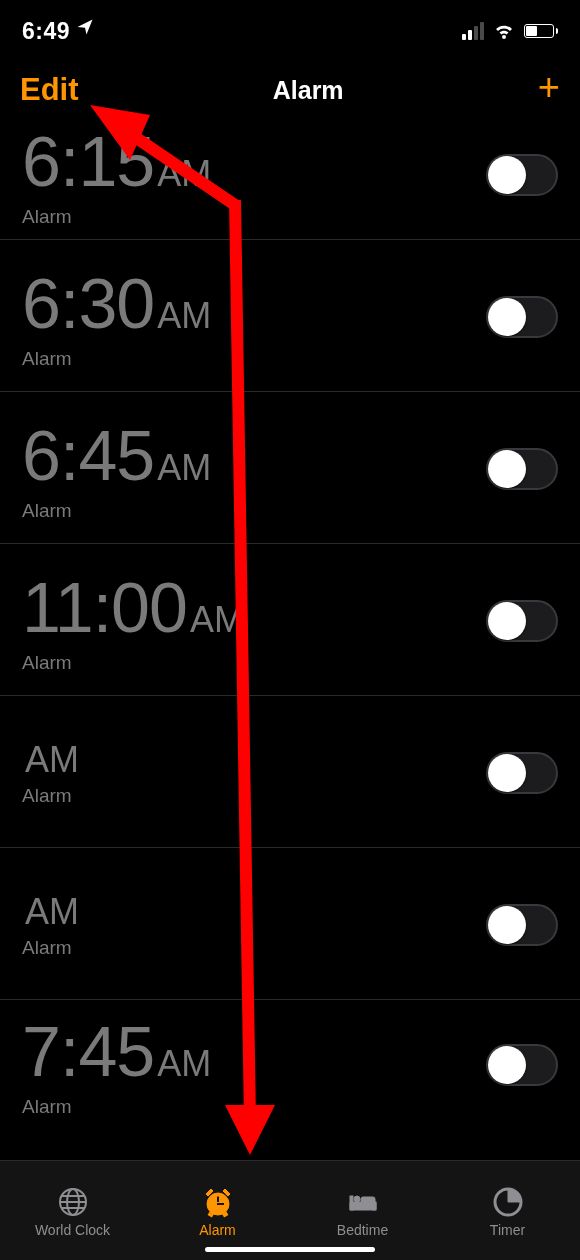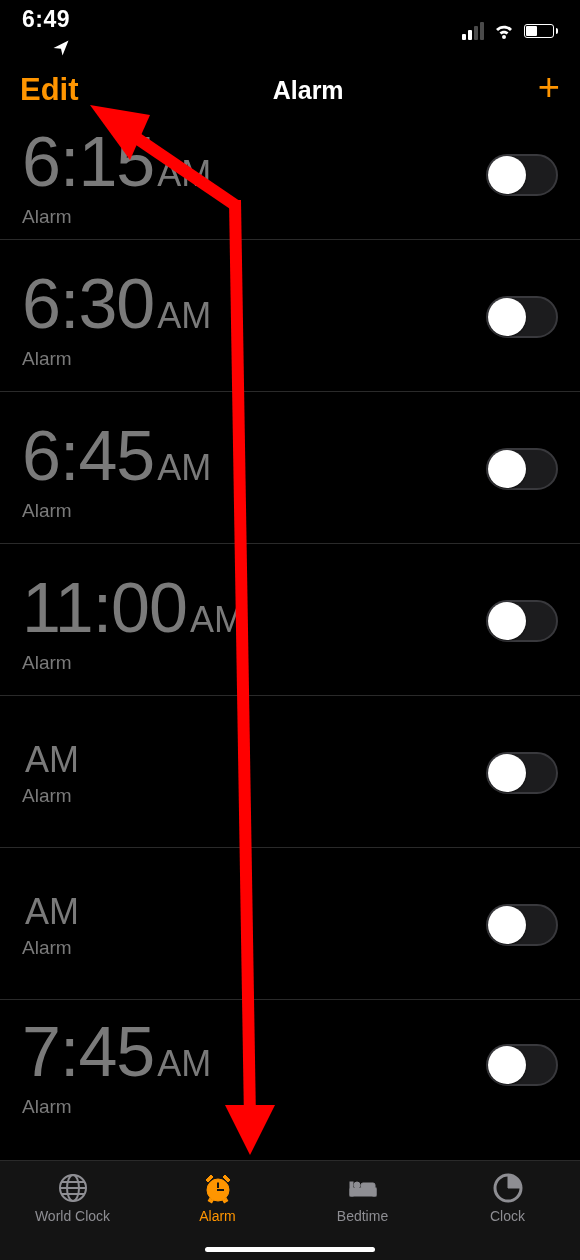--- a/index.html
+++ b/index.html
@@ -1,21 +1,21 @@
 <!DOCTYPE html>
 <html><head>
 <meta charset="utf-8">
 <style>
   * { box-sizing: border-box; margin: 0; padding: 0; }
   html, body { width: 580px; height: 1260px; background: #000; overflow: hidden; font-family: -apple-system, "Helvetica Neue", Helvetica, Arial, sans-serif; }
   body { position: relative; color: #fff; }
 
   
   .status-bar { height: 60px; display: flex; align-items: center; justify-content: space-between; padding: 2px 22px 0 22px; }
-  .status-left { display: flex; align-items: flex-end; gap: 6px; font-size: 23px; font-weight: 600; letter-spacing: 0.5px; flex-direction: column; }
+  .status-left { display: flex; align-items: flex-start; gap: 6px; font-size: 23px; font-weight: 600; letter-spacing: 0.5px; }
   .status-right { display: flex; align-items: center; gap: 8px; }
   .loc-arrow svg { width: 18px; height: 18px; display:block; }
   .sig-bars { display: flex; align-items: flex-end; gap: 2px; }
   .sig-bars span { width: 4px; background: #4a4a4a; border-radius: 1px; }
   .sig-bars span:nth-child(1){height:6px;} .sig-bars span:nth-child(2){height:10px;}
   .sig-bars span:nth-child(3){height:14px;} .sig-bars span:nth-child(4){height:18px;}
   .sig-bars span.on{ background:#fff; }
   .wifi svg { width:24px; height:20px; display:block; }
   .battery { display:flex; align-items:center; gap:2px; }
   .battery-body { width:30px; height:14px; border:1.5px solid #fff; border-radius:3px; position:relative; }
@@ -37,21 +37,21 @@
   .alarm-time { display:flex; align-items:baseline; color:#7a7a7a; }
   .alarm-time .digits { font-size:70px; font-weight:200; letter-spacing:-1px; }
   .alarm-row.first .alarm-time .digits { font-size:70px; }
   .alarm-time .ampm  { font-size:36px; font-weight:300; margin-left:3px; }
   .alarm-label { color:#7a7a7a; font-size:19px; margin-top:-4px;}
   
   .toggle { width:72px; height:42px; border-radius:21px; background:#1c1c1e; border:2px solid #39393d; position:relative; flex:0 0 auto; }
   .toggle .knob { position:absolute; left:0px; top:0px; width:38px; height:38px; border-radius:50%; background:#fff; box-shadow:0 1px 2px rgba(0,0,0,.6); }
 
   
-  .tab-bar { position:absolute; left:0; right:0; bottom:0; height:100px; background:#141414; border-top:0.5px solid #2a2a2a; display:flex; justify-content:space-around; align-items:flex-start; padding-top:10px; }
+  .tab-bar { position:absolute; left:0; right:0; bottom:0; height:100px; background:#141414; border-top:0.5px solid #2a2a2a; display:flex; justify-content:space-around; align-items:flex-start; padding-top:24px; }
   .tab { display:flex; flex-direction:column; align-items:center; gap:3px; color:#8e8e93; font-size:14px; width:20%; }
   .tab.active { color:#ff9500; }
   .tab .ico { width:34px; height:34px; display:flex; align-items:center; justify-content:center; }
   .tab svg { width:32px; height:32px; }
   .tab.active svg { fill:#ff9500; stroke:#ff9500; }
   .tab svg { fill:#8e8e93; stroke:#8e8e93; }
 
   .home-indicator { position:absolute; bottom:8px; left:50%; transform:translateX(-50%); width:170px; height:5px; border-radius:3px; background:#fff; }
 
   
@@ -218,21 +218,21 @@
     </span>
     <span>Bedtime</span>
   </div>
   <div class="tab">
     <span class="ico">
       <svg viewBox="0 0 32 32">
           <circle cx="16" cy="16" r="13" fill="none" stroke-width="3"></circle>
           <path d="M16 3 A13 13 0 0 1 29 16 L16 16 Z"></path>
         </svg>
     </span>
-    <span>Clock</span>
+    <span>Timer</span>
   </div>
 </div>
 
 <div class="home-indicator"></div>
 
 <svg class="annotation" viewBox="0 0 580 1260">
   <defs>
     <marker id="ah" markerWidth="8" markerHeight="8" refX="5" refY="4" orient="auto">
       <path d="M0,0 L8,4 L0,8 Z" fill="#ff0000"></path>
     </marker>

